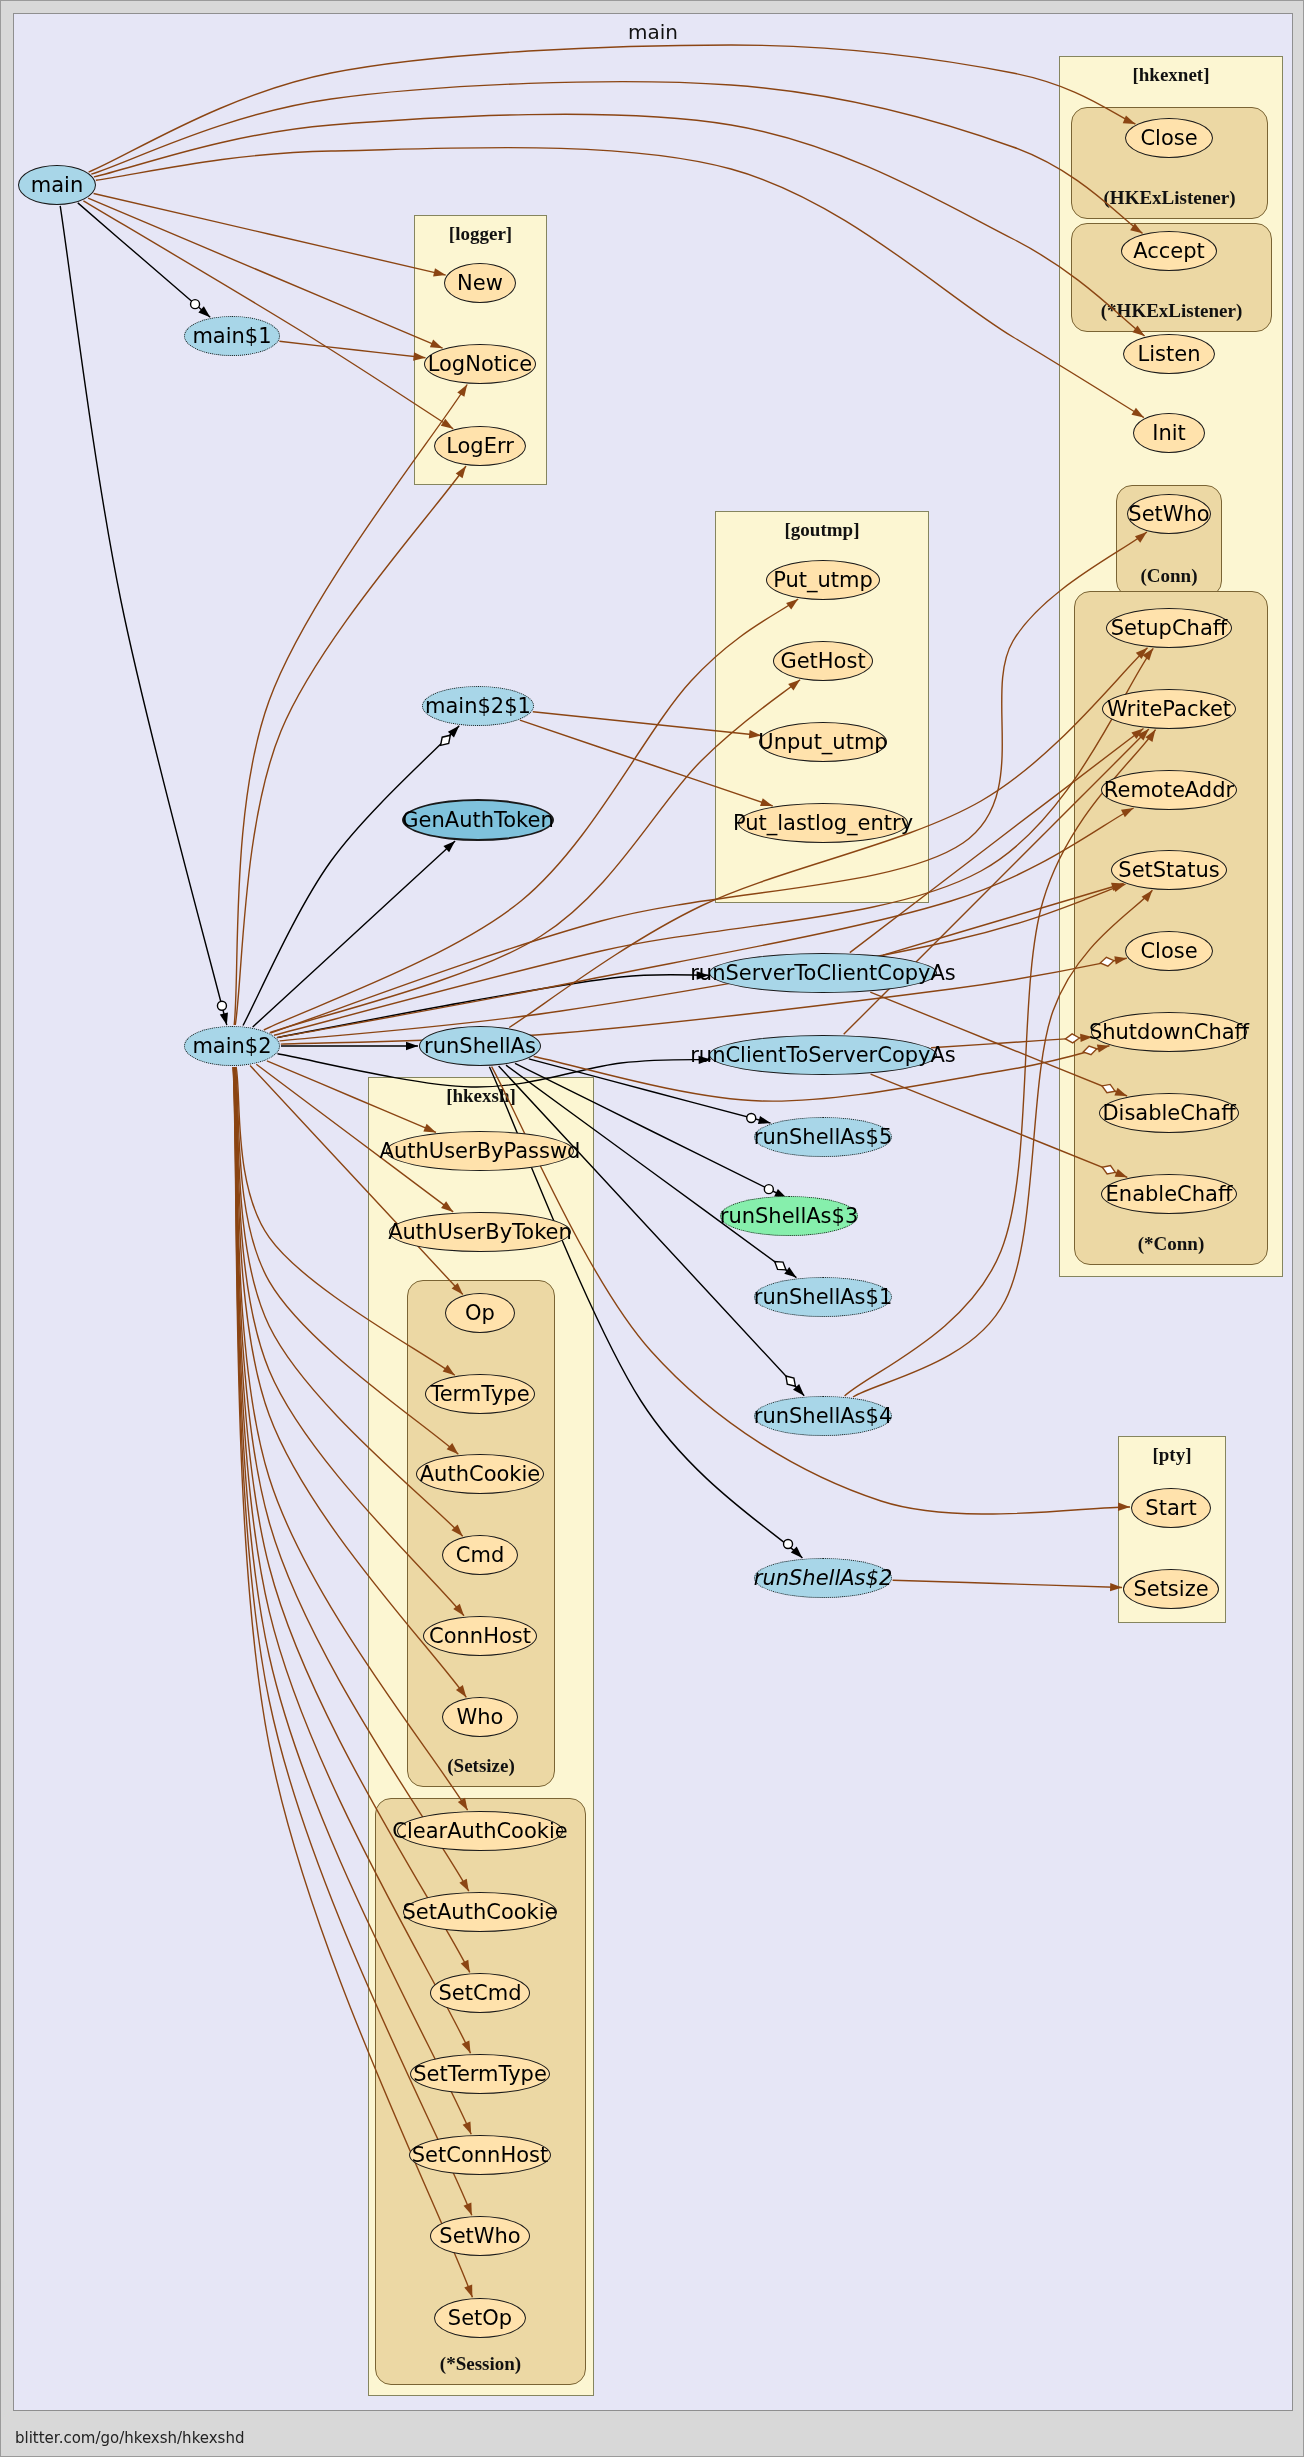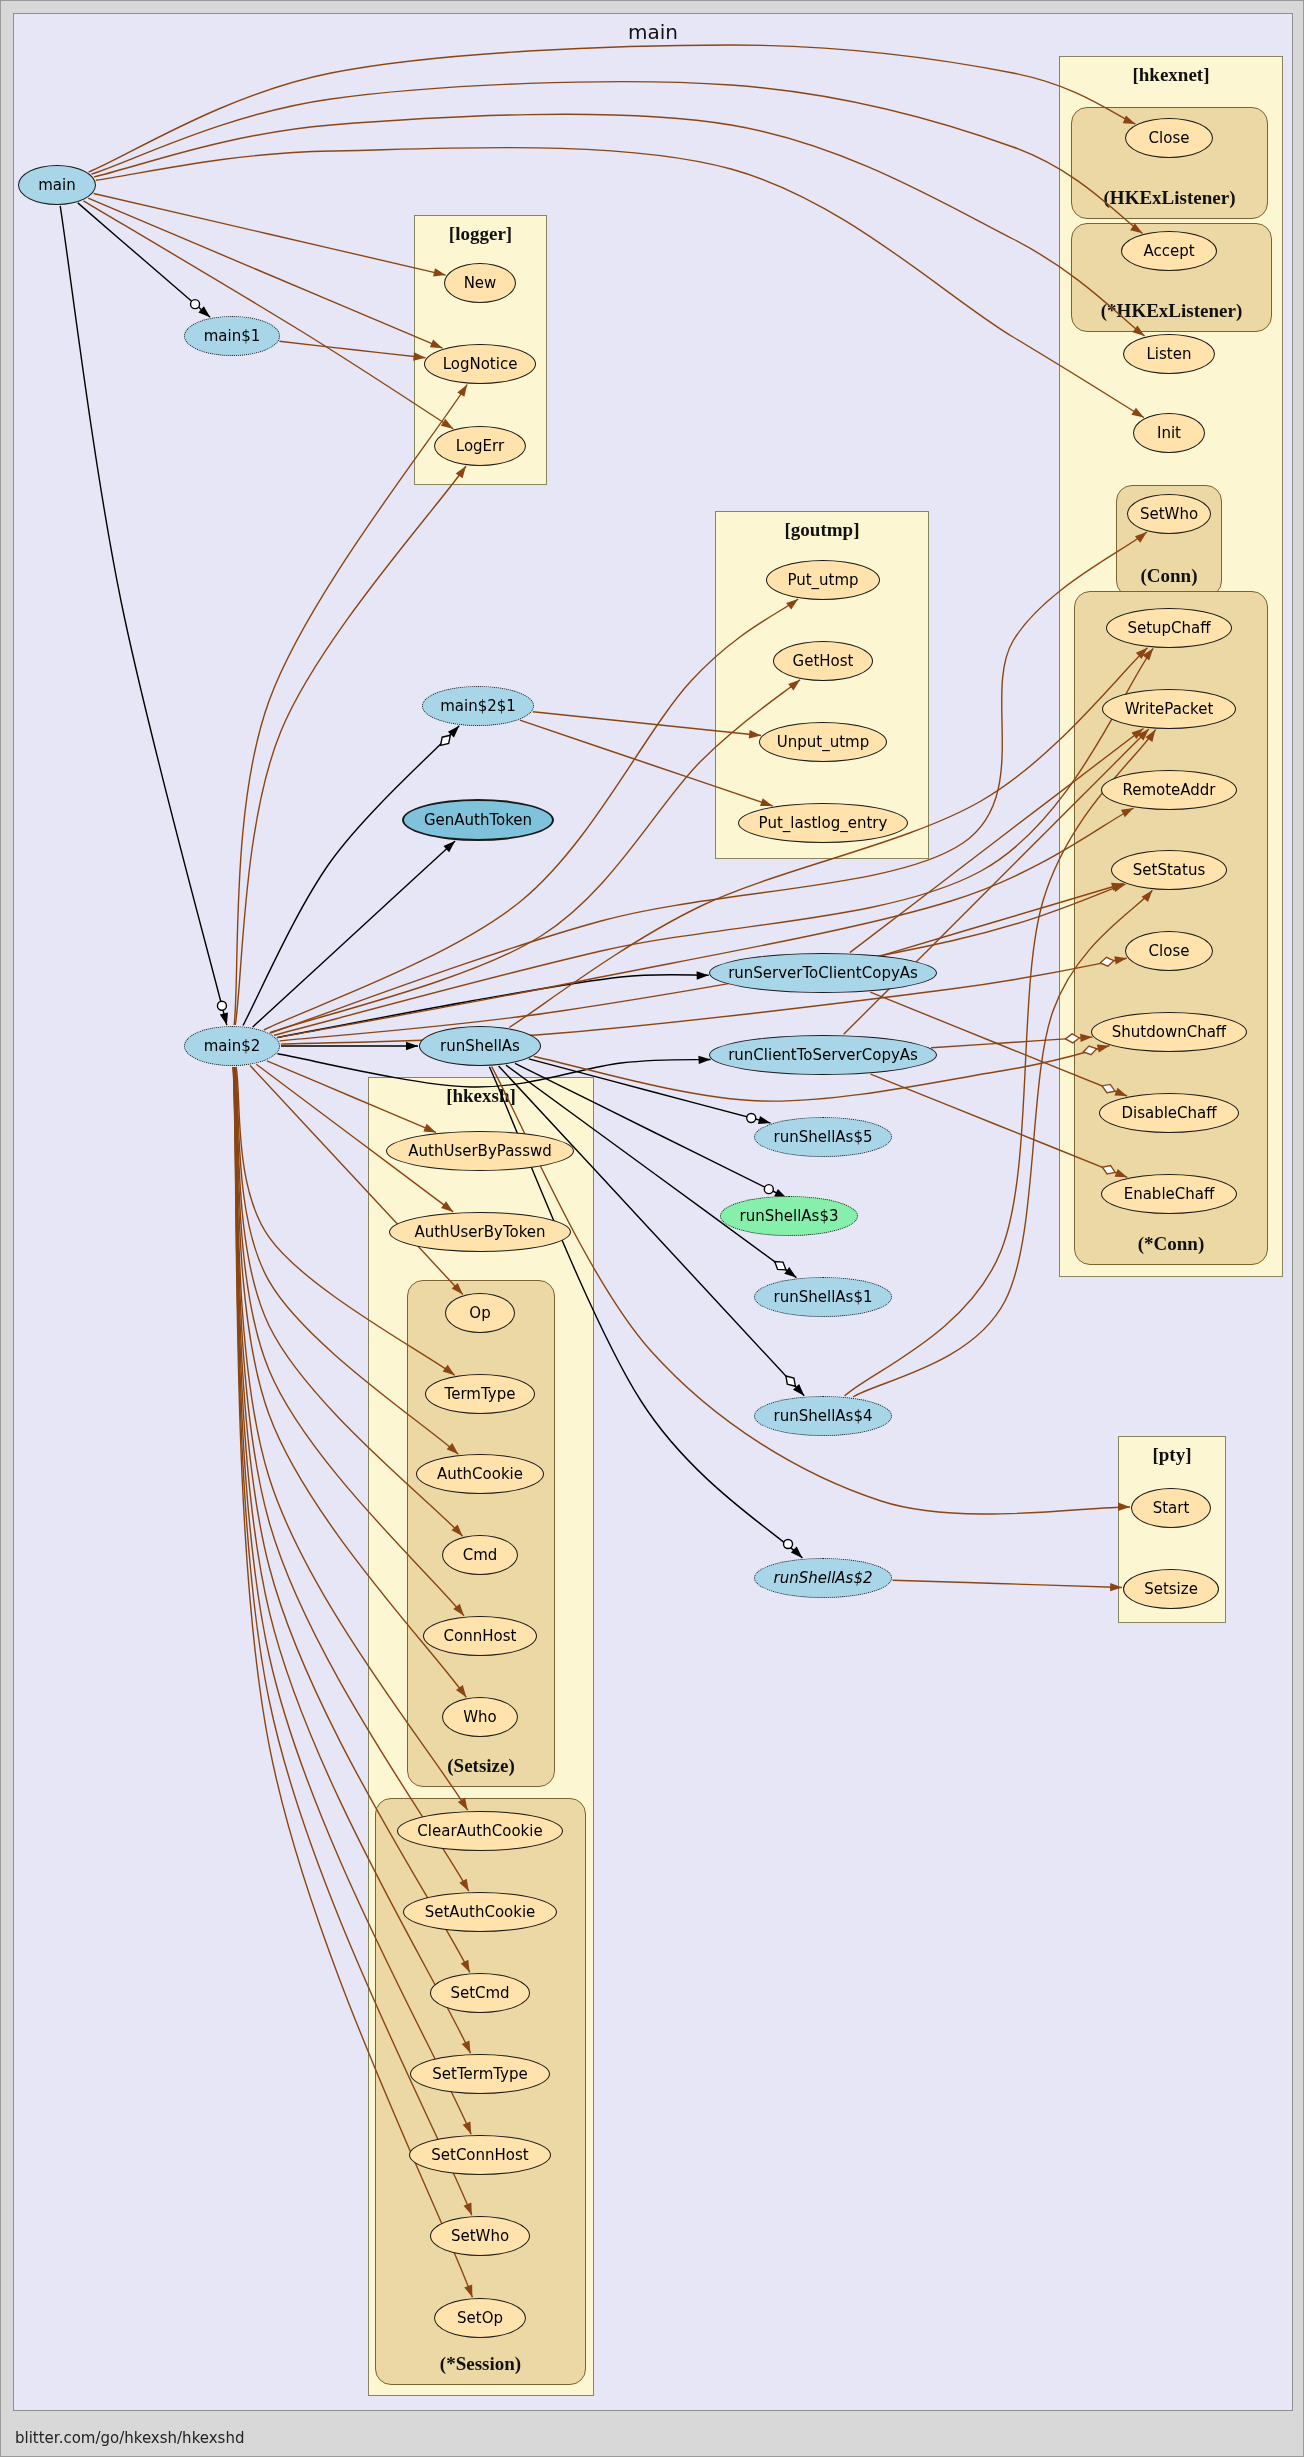--- a/index.html
+++ b/index.html
@@ -6,38 +6,38 @@
   body{font-family:"DejaVu Sans",sans-serif;}
   #canvas{position:relative;width:1304px;height:2457px;overflow:hidden;border:1px solid #9a9a9a;box-sizing:border-box;}
   .cluster{position:absolute;border:1px solid #888;box-sizing:border-box;}
   .clabel{position:absolute;left:0;width:100%;text-align:center;font-weight:bold;
           font-family:"Liberation Serif",serif;font-size:19px;color:#111;}
   .clabel.top{top:7px;}
   .clabel.bottom{bottom:9px;}
   .clabel.root{font-family:"DejaVu Sans",sans-serif;font-weight:normal;font-size:20px;top:6px;}
   .node{position:absolute;border:1.4px solid #1a1a1a;border-radius:50%;
         display:flex;align-items:center;justify-content:center;
-        font-size:15px;color:#000;box-sizing:border-box;white-space:nowrap;}
+        font-size:21px;color:#000;box-sizing:border-box;white-space:nowrap;}
   .node.anon{border-style:dotted;border-width:1.8px;}
   .node.token{border-width:2px;}
   #edges{position:absolute;left:0;top:0;pointer-events:none;}
   #footer{position:absolute;left:14px;top:2428px;font-size:15px;color:#222;}
 </style>
 </head>
 <body style="background: rgb(216, 216, 216);">
 
 <div id="canvas" style="background: rgb(216, 216, 216);">
   <div id="clusters">
       <div class="cluster" style="left: 12px; top: 12px; width: 1280px; height: 2398px; background: rgb(230, 230, 246); border-color: rgb(143, 143, 143);">
         <div class="clabel top root">main</div>
       </div>
       <div class="cluster" style="left: 413px; top: 214px; width: 133px; height: 270px; background: rgb(252, 246, 210); border-color: rgb(133, 133, 95);">
         <div class="clabel top">[logger]</div>
       </div>
-      <div class="cluster" style="left: 714px; top: 510px; width: 214px; height: 348px; background: rgb(252, 246, 210); border-color: rgb(133, 133, 95);">
+      <div class="cluster" style="left: 714px; top: 510px; width: 214px; height: 392px; background: rgb(252, 246, 210); border-color: rgb(133, 133, 95);">
         <div class="clabel top">[goutmp]</div>
       </div>
       <div class="cluster" style="left: 367px; top: 1076px; width: 226px; height: 1319px; background: rgb(252, 246, 210); border-color: rgb(133, 133, 95);">
         <div class="clabel top">[hkexsh]</div>
       </div>
       <div class="cluster" style="left: 406px; top: 1279px; width: 148px; height: 507px; background: rgb(236, 216, 164); border-color: rgb(122, 100, 52); border-radius: 16px;">
         <div class="clabel bottom">(Setsize)</div>
       </div>
       <div class="cluster" style="left: 374px; top: 1797px; width: 211px; height: 587px; background: rgb(236, 216, 164); border-color: rgb(122, 100, 52); border-radius: 16px;">
         <div class="clabel bottom">(*Session)</div>

